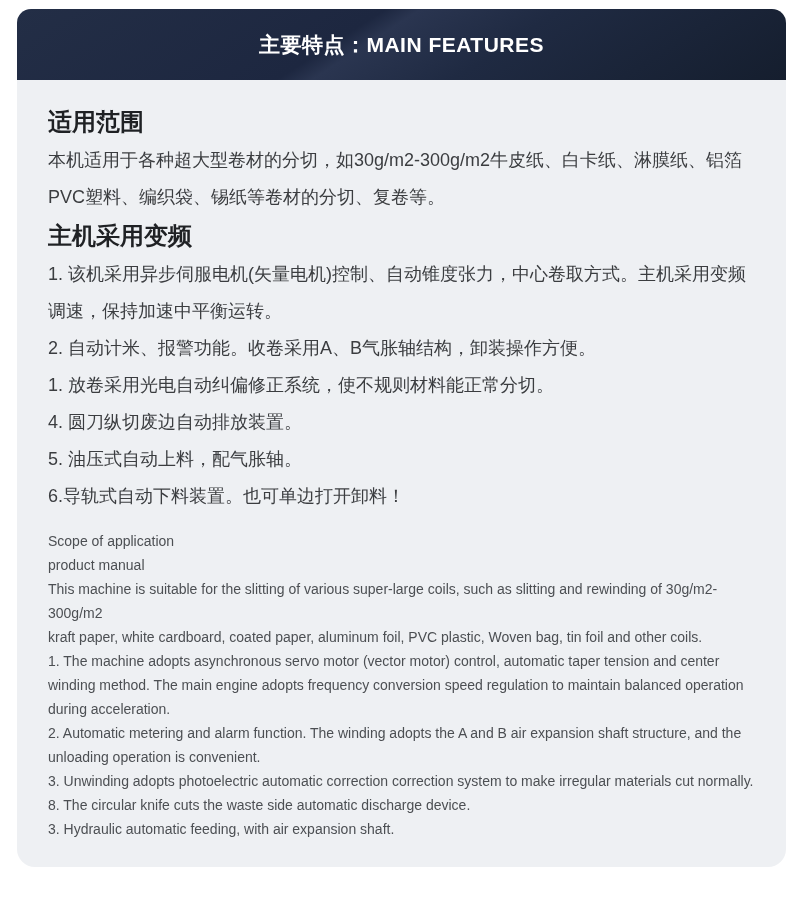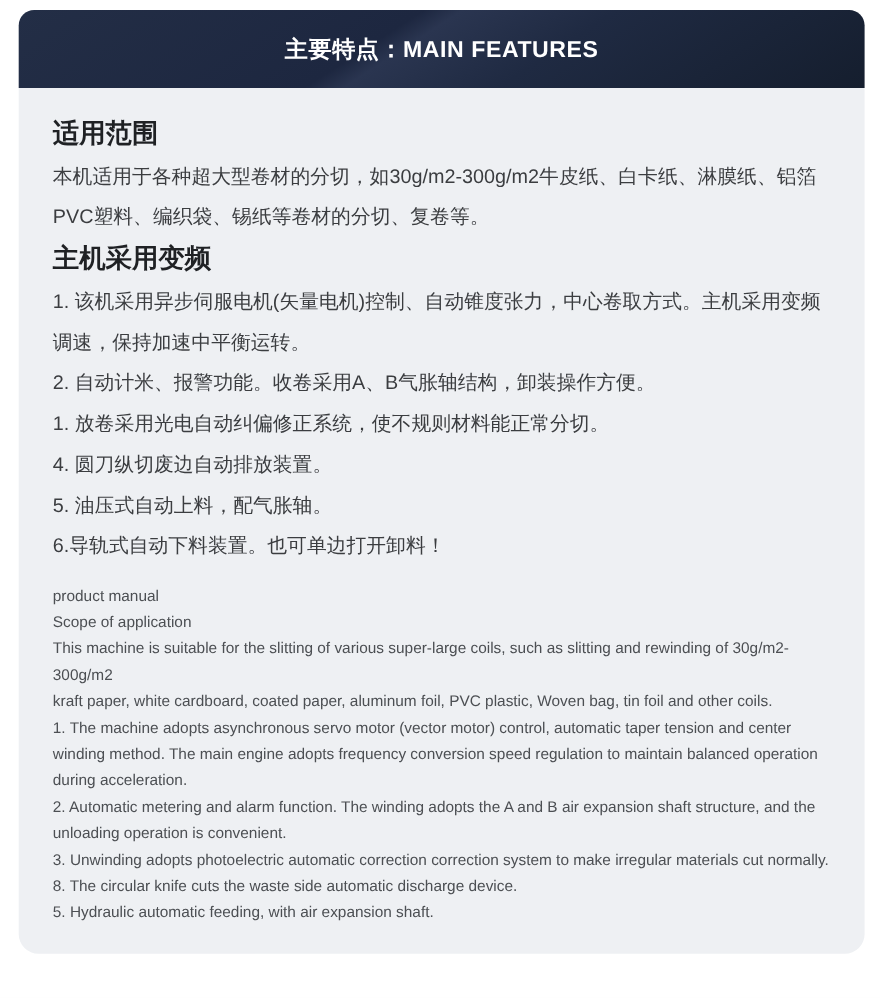--- a/index.html
+++ b/index.html
@@ -84,29 +84,29 @@
 
       <p class="zh-body first">1. 该机采用异步伺服电机(矢量电机)控制、自动锥度张力，中心卷取方式。主机采用变频
 调速，保持加速中平衡运转。</p>
       <p class="zh-body">2. 自动计米、报警功能。收卷采用A、B气胀轴结构，卸装操作方便。</p>
       <p class="zh-body">1. 放卷采用光电自动纠偏修正系统，使不规则材料能正常分切。</p>
       <p class="zh-body">4. 圆刀纵切废边自动排放装置。</p>
       <p class="zh-body">5. 油压式自动上料，配气胀轴。</p>
       <p class="zh-body">6.导轨式自动下料装置。也可单边打开卸料！</p>
 
       <div class="en-block">
+        <p class="en-line">Scope of application</p>
         <p class="en-line">product manual</p>
-        <p class="en-line">Scope of application</p>
         <p class="en-line">This machine is suitable for the slitting of various super-large coils, such as slitting and rewinding of 30g/m2-300g/m2
 kraft paper, white cardboard, coated paper, aluminum foil, PVC plastic, Woven bag, tin foil and other coils.</p>
         <p class="en-line">1. The machine adopts asynchronous servo motor (vector motor) control, automatic taper tension and center
 winding method. The main engine adopts frequency conversion speed regulation to maintain balanced operation
 during acceleration.</p>
         <p class="en-line">2. Automatic metering and alarm function. The winding adopts the A and B air expansion shaft structure, and the
 unloading operation is convenient.</p>
         <p class="en-line">3. Unwinding adopts photoelectric automatic correction correction system to make irregular materials cut normally.</p>
         <p class="en-line">8. The circular knife cuts the waste side automatic discharge device.</p>
-        <p class="en-line">5. Hydraulic automatic feeding, with air expansion shaft.</p>
+        <p class="en-line">3. Hydraulic automatic feeding, with air expansion shaft.</p>
       </div>
 
     </div>
   </div>
 </div>
 
 </body></html>

